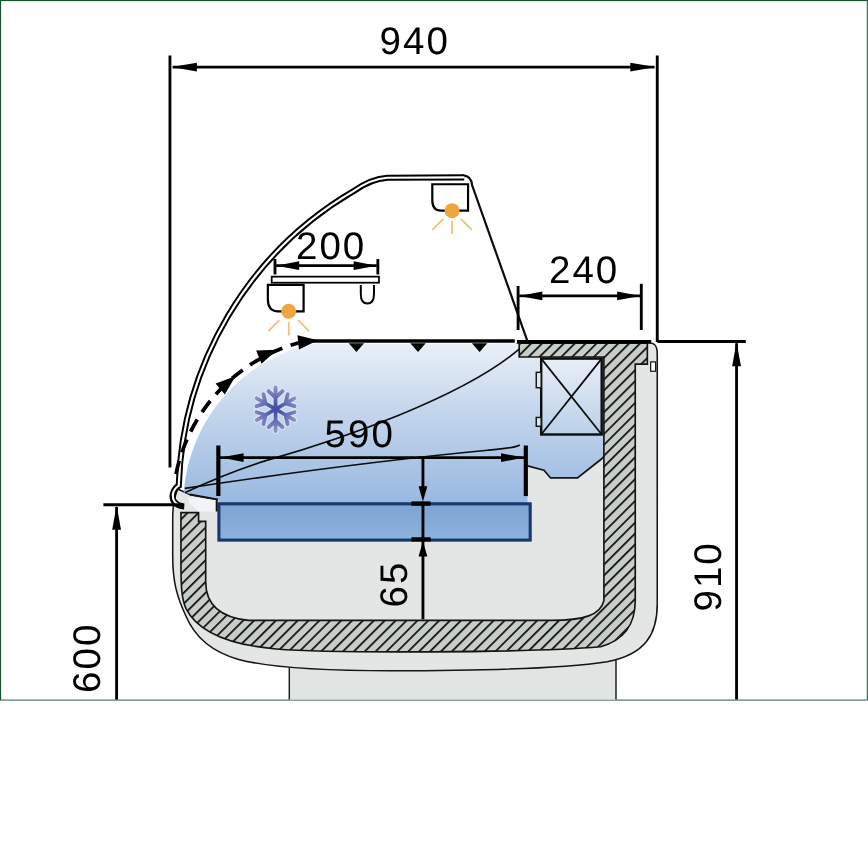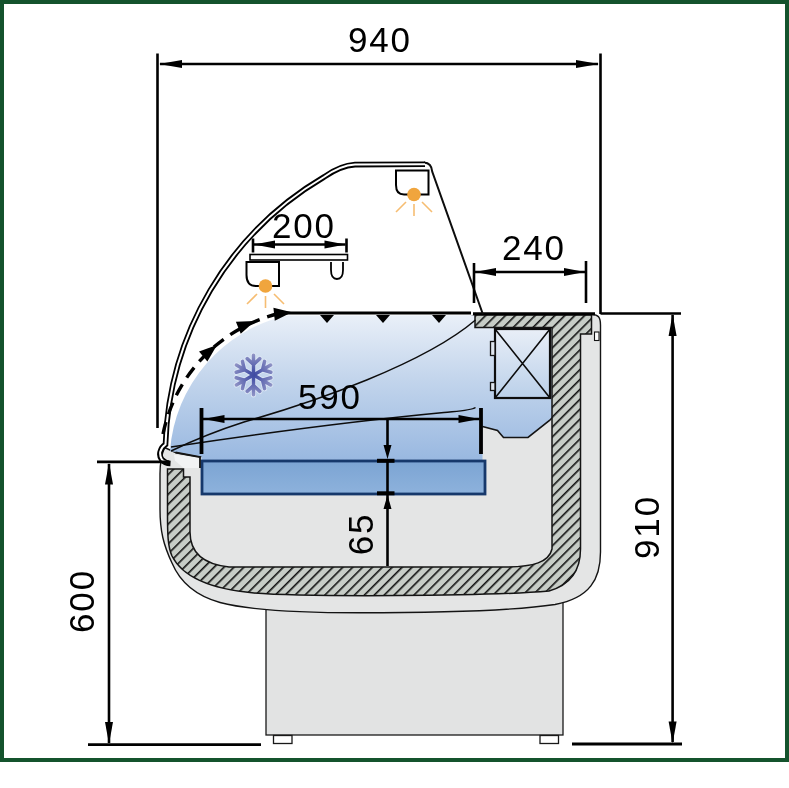--- a/index.html
+++ b/index.html
@@ -1,16 +1,16 @@
 <!DOCTYPE html>
 <html><head>
 <meta charset="utf-8">
 <style>
 html,body{margin:0;padding:0;background:#fff;}
-#wrap{width:789px;height:762px;box-sizing:border-box;border:4px solid #14532d;background:#fff;position:relative;overflow:hidden;}
+#wrap{width:789px;height:637px;box-sizing:border-box;border:1px solid #14532d;background:#fff;position:relative;overflow:hidden;}
 svg{display:block;}
 text{font-family:"Liberation Sans", sans-serif;fill:#000;letter-spacing:1.8px;}
 </style>
 </head>
 <body>
 <div id="wrap">
 <svg width="787" height="786" viewBox="0 0 787 786">
 <defs>
   <linearGradient id="bluegrad" x1="0" y1="305" x2="0" y2="460" gradientUnits="userSpaceOnUse">
     <stop offset="0" stop-color="#edf2f9"></stop>

